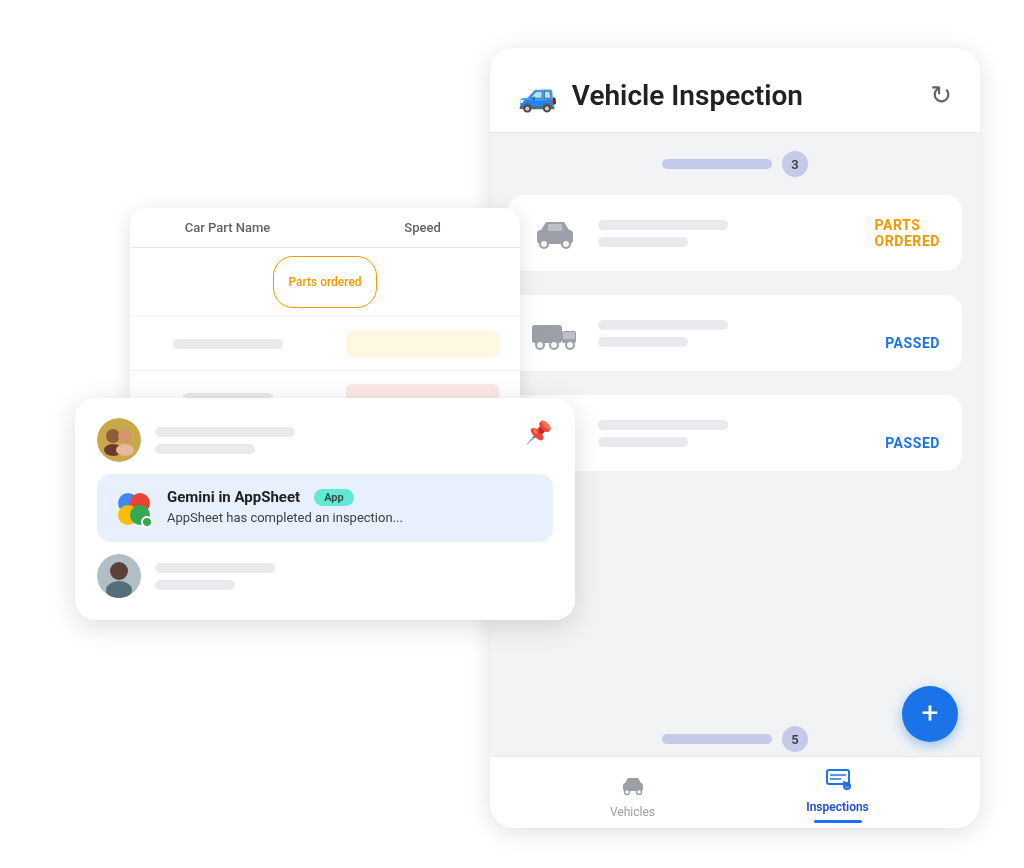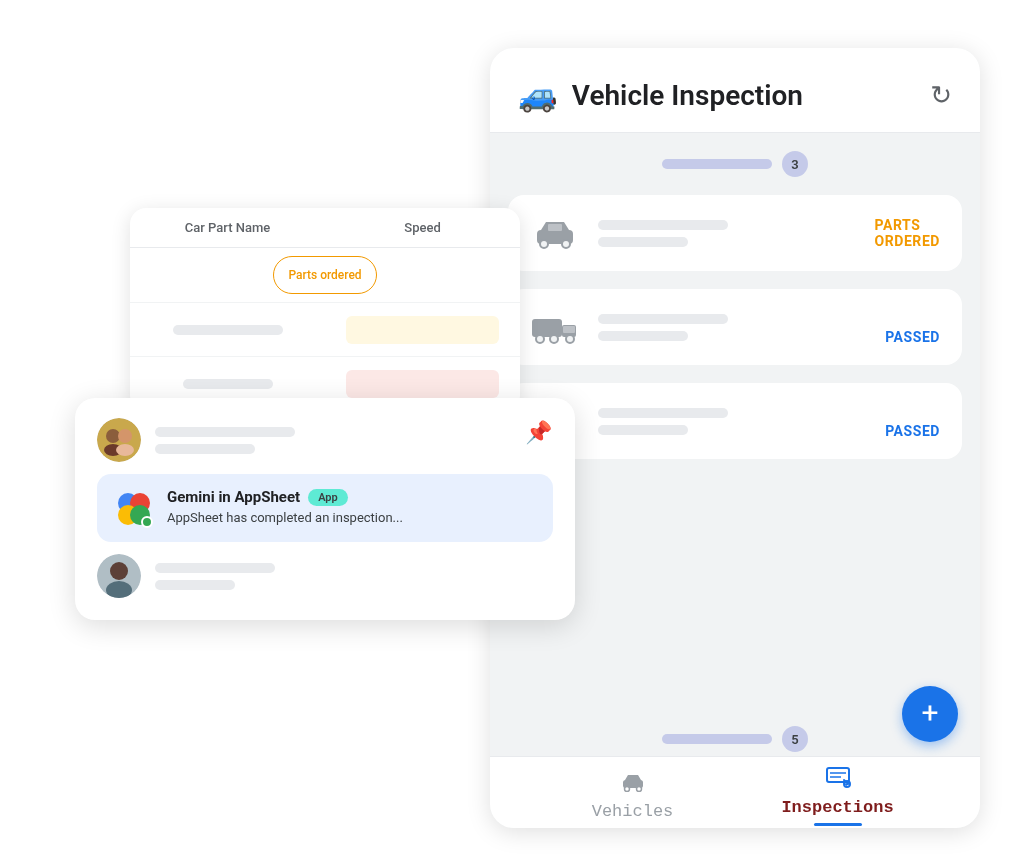--- a/index.html
+++ b/index.html
@@ -80,21 +80,21 @@
       display: flex;
       align-items: center;
       justify-content: center;
     }
 
     
     .inspection-list {
       flex: 1;
       display: flex;
       flex-direction: column;
-      gap: 18px;
+      gap: 24px;
       padding: 8px 18px 8px 18px;
       overflow: hidden;
     }
 
     .inspection-item {
       background: #ffffff;
       border-radius: 16px;
       padding: 18px 22px;
       display: flex;
       align-items: center;
@@ -210,27 +210,26 @@
       cursor: pointer;
       padding-top: 6px;
     }
 
     .nav-icon {
       font-size: 24px;
       color: #9aa0a6;
     }
 
     .nav-label {
-      font-size: 17px;
+      font-size: 12px;
       color: #9aa0a6;
-      font-family: Liberation Mono, monospace;
     }
 
     .nav-item.active .nav-icon { color: #1a73e8; }
-    .nav-item.active .nav-label { color: #7f1d1d; font-weight: 600; }
+    .nav-item.active .nav-label { color: #1d4ed8; font-weight: 600; }
 
     .nav-underline {
       height: 3px;
       background: #1a73e8;
       border-radius: 2px;
       width: 48px;
       margin-top: 2px;
     }
 
     
@@ -285,21 +284,21 @@
       border-radius: 8px;
       padding: 6px 18px;
       color: #1a73e8;
       font-size: 13px;
       font-weight: 600;
     }
 
     .status-badge-orange {
       border: 1.5px solid #f29900;
       border-radius: 20px;
-      padding: 11px 14px;
+      padding: 18px 14px;
       color: #f29900;
       font-size: 12px;
       font-weight: 500;
       white-space: nowrap;
     }
 
     .cell-line {
       height: 10px;
       border-radius: 5px;
       background: #e8eaed;
@@ -380,21 +379,21 @@
       margin-top: 2px;
     }
 
     .gemini-notif-content {
       flex: 1;
     }
 
     .gemini-notif-top {
       display: flex;
       align-items: center;
-      gap: 8px;
+      gap: 14px;
       margin-bottom: 4px;
     }
 
     .gemini-name {
       font-size: 15px;
       font-weight: 700;
       color: #202124;
     }
 
     .app-badge {

